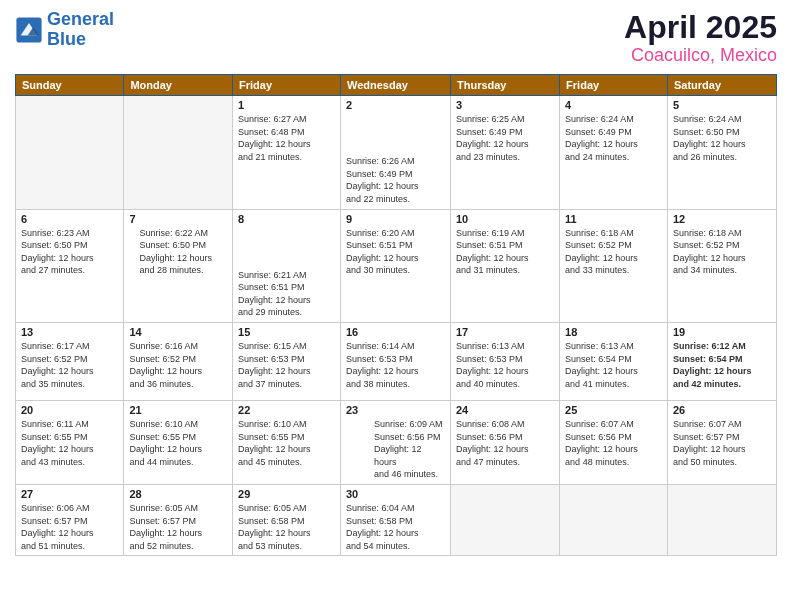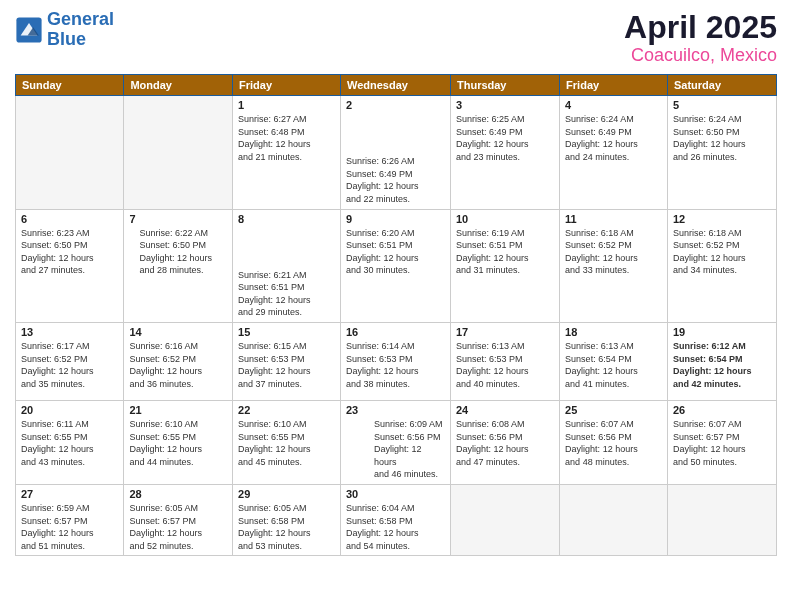--- a/index.html
+++ b/index.html
@@ -317,21 +317,21 @@
             <span class="day-num">26</span>
             <div class="day-info" style="white-space: pre-line;">Sunrise: 6:07 AM
 Sunset: 6:57 PM
 Daylight: 12 hours
 and 50 minutes.</div>
           </td>
         </tr>
         <tr>
           <td>
             <span class="day-num">27</span>
-            <div class="day-info" style="white-space: pre-line;">Sunrise: 6:59 AM
+            <div class="day-info" style="white-space: pre-line;">Sunrise: 6:06 AM
 Sunset: 6:57 PM
 Daylight: 12 hours
 and 51 minutes.</div>
           </td>
           <td>
             <span class="day-num">28</span>
             <div class="day-info" style="white-space: pre-line;">Sunrise: 6:05 AM
 Sunset: 6:57 PM
 Daylight: 12 hours
 and 52 minutes.</div>

